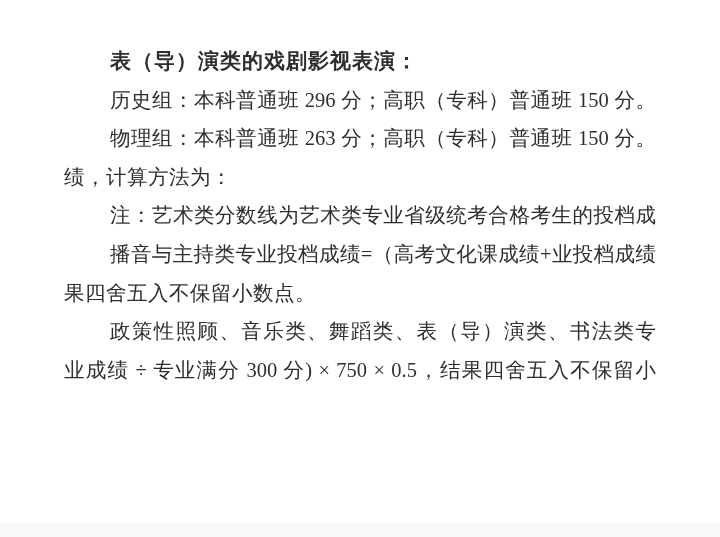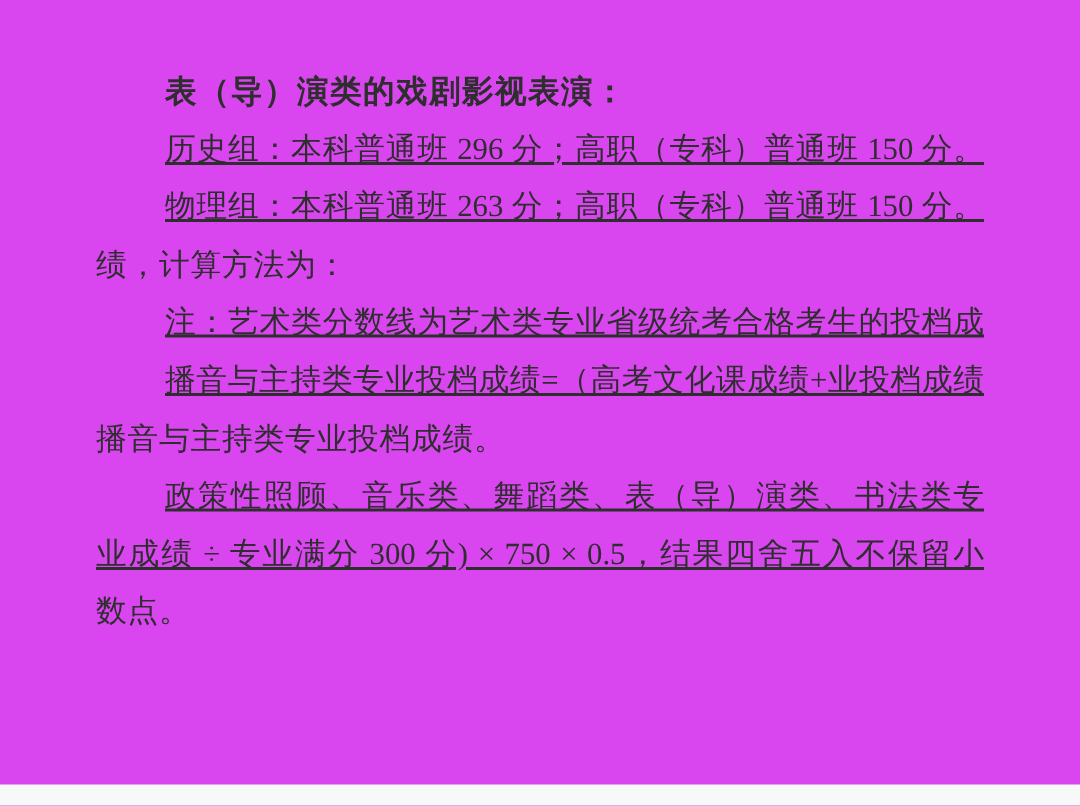--- a/index.html
+++ b/index.html
@@ -4,21 +4,21 @@
 <style>
   html, body {
     margin: 0;
     padding: 0;
     background: #e9e9e9;
   }
   .page {
     position: relative;
     width: 720px;
     height: 537px;
-    background: #d946ef;
+    background: #ffffff;
     overflow: hidden;
     font-family: "Liberation Serif", "DejaVu Serif", serif;
     color: #2e2e2e;
   }
   
   .page::after {
     content: "";
     position: absolute;
     left: 0; right: 0; bottom: 0;
     height: 14px;
@@ -37,21 +37,20 @@
     font-size: 20.5px;
     letter-spacing: 0.5px;
     white-space: nowrap;
     color: #2e2e2e;
   }
   .line.fill {
     white-space: normal;
     text-align: justify;
     text-align-last: justify;
     letter-spacing: 0;
-    text-decoration: underline;
   }
   .line.indent {
     margin-left: 46px;
   }
   .line.heading {
     font-weight: bold;
     font-size: 21px;
     letter-spacing: 1px;
   }
 </style>
@@ -67,23 +66,22 @@
 
     <div class="line indent fill">物理组：本科普通班 263 分；高职（专科）普通班 150 分。</div>
 
     <div class="line">绩，计算方法为：</div>
 
     <div class="line indent fill">注：艺术类分数线为艺术类专业省级统考合格考生的投档成</div>
 
     <div class="line indent fill">播音与主持类专业投档成绩=（高考文化课成绩+业投档成绩</div>
 
 
-    <div class="line">播音与主持类专业投档成绩。</div>
+    <div class="line">果四舍五入不保留小数点。</div>
 
     <div class="line indent fill">政策性照顾、音乐类、舞蹈类、表（导）演类、书法类专</div>
 
 
     <div class="line fill">业成绩 ÷ 专业满分 300 分) × 750 × 0.5，结果四舍五入不保留小</div>
 
-    <div class="line">数点。</div>
 
   </div>
 </div>
 
 </body></html>

